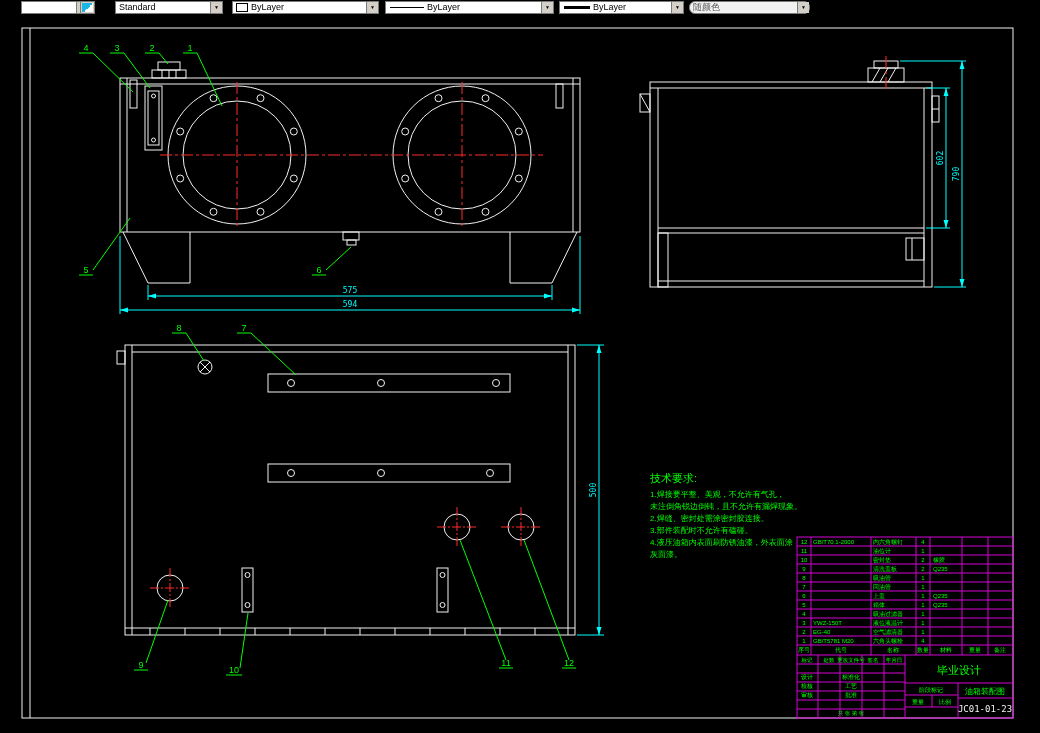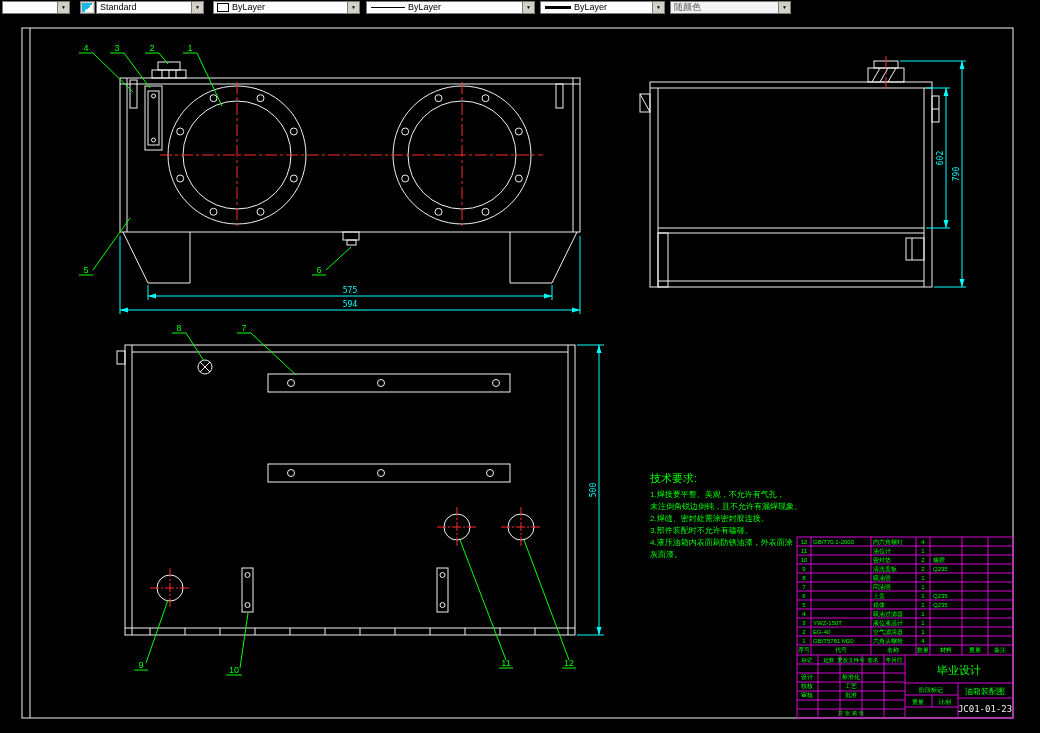--- a/index.html
+++ b/index.html
@@ -1,26 +1,26 @@
 <!DOCTYPE html>
 <html><head>
 <meta charset="utf-8">
 <style>
   html,body{margin:0;padding:0;background:#000;}
   body{width:1040px;height:733px;position:relative;overflow:hidden;
        font-family:"Liberation Sans",sans-serif;}
   
   .toolbar{position:absolute;top:0;left:0;width:1040px;height:14px;background:#000;}
   .combo{position:absolute;top:1px;height:11px;background:#fff;border:1px solid #7a7a7a;
-         display:flex;align-items:center;font-size:9px;color:#000;line-height:11px;}
+         display:flex;align-items:center;font-size:9px;color:#000;line-height:11px;margin-left:19px;}
   .combo-value{padding-left:3px;padding-right:14px;white-space:nowrap;overflow:hidden;}
   .combo-arrow{position:absolute;right:0;top:0;bottom:0;width:11px;background:#d4d0c8;
          border-left:1px solid #7a7a7a;font-size:5px;display:flex;align-items:center;
          justify-content:center;color:#000;}
-  .combo.disabled{background:#f2f2f2;}
+  .combo.disabled{background:#f2f2f2;border-radius:6px;}
   .combo.disabled .combo-value{color:#555;}
   .swatch{width:10px;height:7px;border:1px solid #000;background:#fff;margin-left:3px;flex:0 0 auto;}
   .ltline{width:34px;height:1px;background:#000;margin-left:4px;flex:0 0 auto;}
   .lwline{width:26px;height:3px;background:#000;margin-left:4px;flex:0 0 auto;}
   .icon-btn{position:absolute;top:1px;width:13px;height:11px;background:#d4d0c8;
          border:1px solid #7a7a7a;}
   .icon-btn .glyph{position:absolute;inset:1px;background:linear-gradient(135deg,#19b6e8 55%,#ffffff 55%);}
   
   .canvas{position:absolute;top:14px;left:0;width:1040px;height:719px;background:#000;}
   svg{display:block;}

